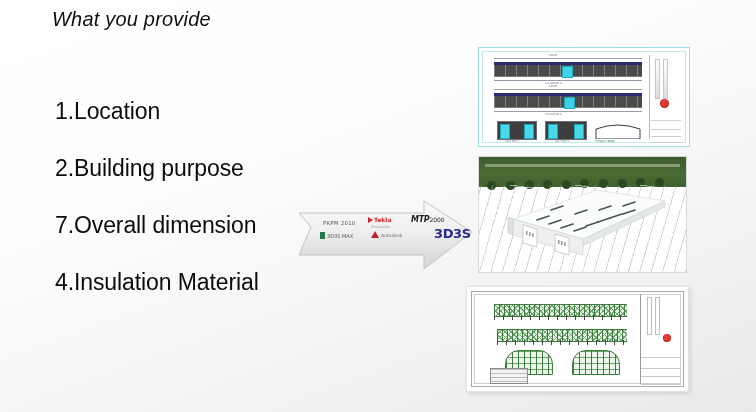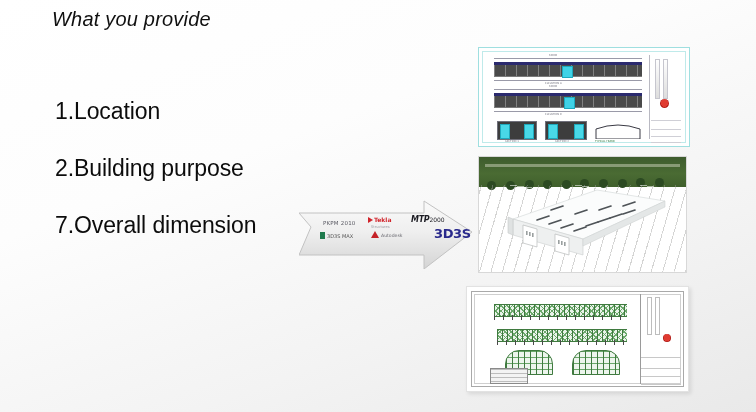--- a/index.html
+++ b/index.html
@@ -120,20 +120,21 @@
 <body>
 
 <div class="stage">
 
   <div class="heading" id="h-left">What you provide</div>
 
   <div class="bullets">
     <div class="bullet">1.Location</div>
     <div class="bullet">2.Building purpose</div>
     <div class="bullet">7.Overall dimension</div>
+    <div class="bullet">4.Insulation Material</div>
   </div>
 
   <div id="arrow">
     <svg viewBox="0 0 173 70">
       <defs>
         <linearGradient id="agrad" x1="0" y1="0" x2="0" y2="1">
           <stop offset="0%" stop-color="#fafafa"></stop>
           <stop offset="45%" stop-color="#efefef"></stop>
           <stop offset="100%" stop-color="#d4d4d4"></stop>
         </linearGradient>

